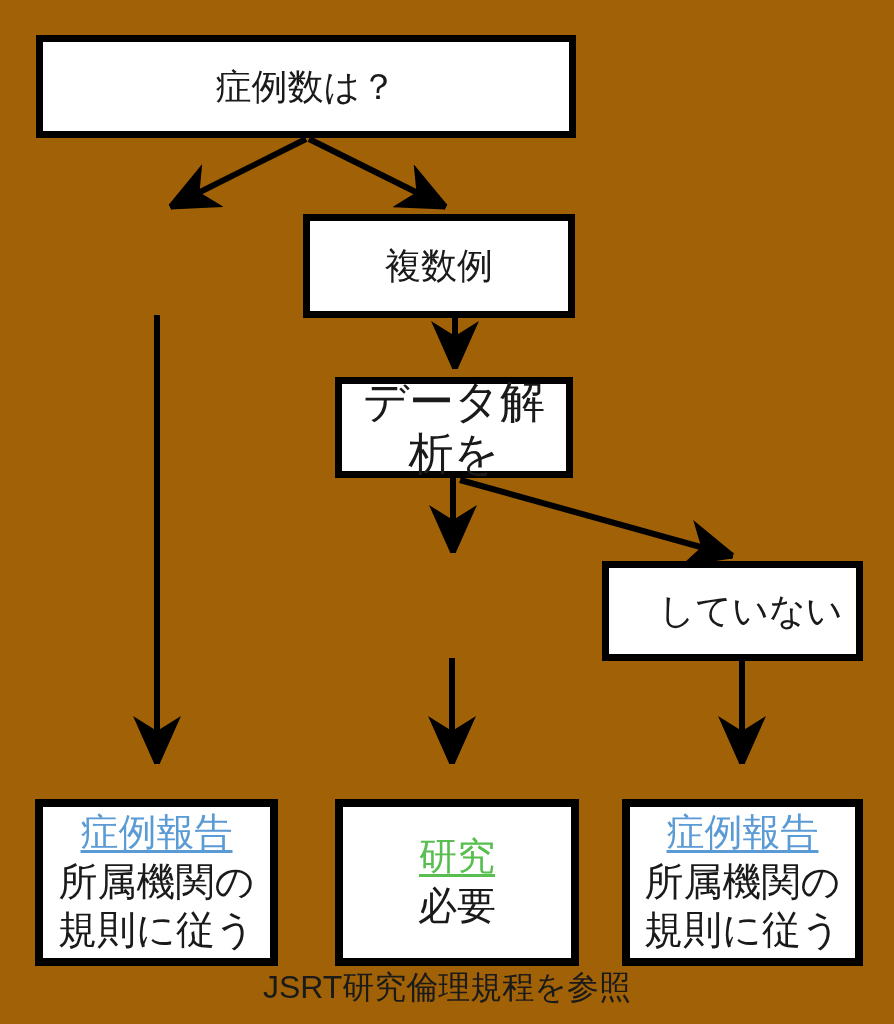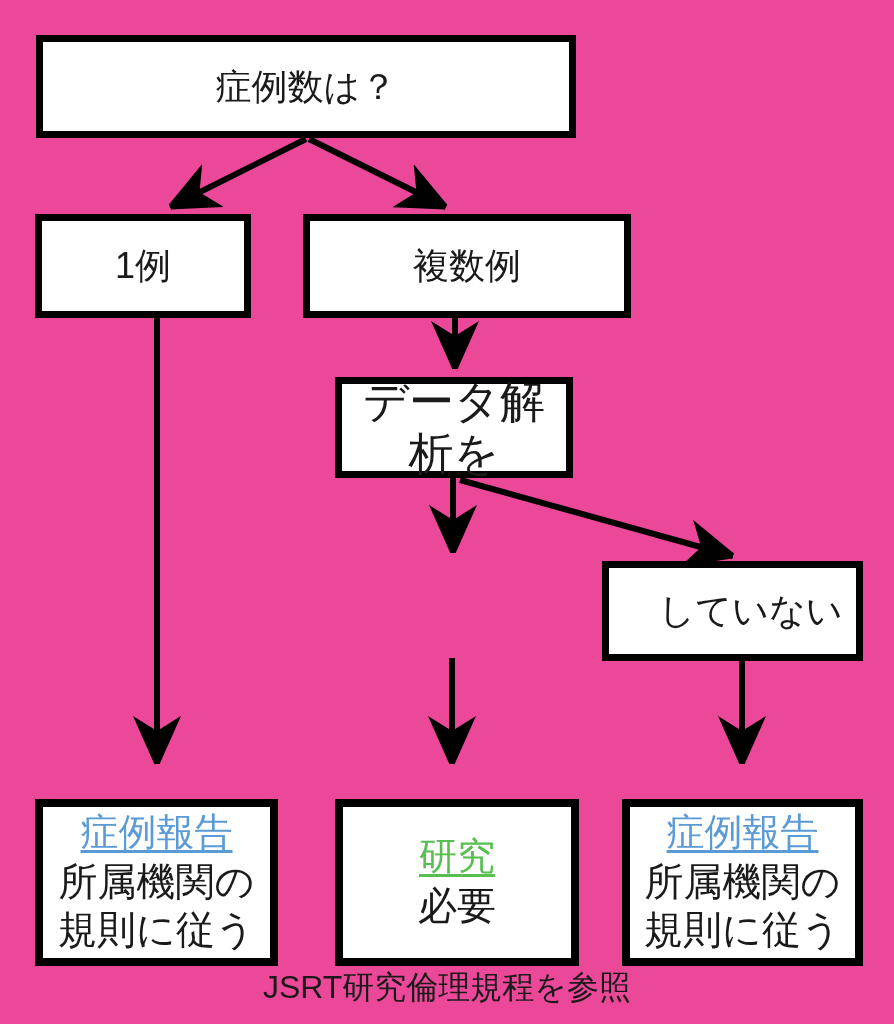--- a/index.html
+++ b/index.html
@@ -5,21 +5,21 @@
   html, body {
     margin: 0;
     padding: 0;
     background: #ffffff;
     font-family: "Liberation Sans", sans-serif;
   }
   .canvas {
     position: relative;
     width: 894px;
     height: 1024px;
-    background: #ec4899;
+    background: #a16207;
     overflow: hidden;
   }
   .node {
     position: absolute;
     box-sizing: border-box;
     border: 7px solid #000000;
     background: #ffffff;
     display: flex;
     align-items: center;
     justify-content: center;
@@ -44,21 +44,21 @@
   }
   .outcome-title.blue  { color: #5B9BD5; }
   .outcome-title.green { color: #57BE4F; }
   .outcome-body {
     font-size: 39px;
     color: #1a1a1a;
     line-height: 1.25;
   }
   #q-box   { left: 36px;  top: 35px;  width: 540px; height: 103px; }
   #one-box { left: 35px;  top: 214px; width: 216px; height: 104px; }
-  #multi-box { left: 303px; top: 214px; width: 328px; height: 104px; }
+  #multi-box { left: 303px; top: 214px; width: 272px; height: 104px; }
   #analysis-box { left: 335px; top: 377px; width: 238px; height: 101px; font-size: 45px; }
   #doing-box { left: 333px; top: 561px; width: 226px; height: 100px; }
   #notdoing-box { left: 602px; top: 561px; width: 261px; height: 100px; padding-left: 36px; }
   #outcome-left  { left: 35px;  top: 772px; width: 243px; height: 167px; }
   #outcome-mid   { left: 335px; top: 772px; width: 244px; height: 167px; }
   #outcome-right { left: 622px; top: 772px; width: 241px; height: 167px; }
   .arrows {
     position: absolute;
     left: 0; top: 0;
     width: 894px;
@@ -95,23 +95,20 @@
       <line x1="157" y1="315" x2="157" y2="764" marker-end="url(#ah)"></line>
       <line x1="452" y1="658" x2="452" y2="764" marker-end="url(#ah)"></line>
       <line x1="742" y1="658" x2="742" y2="764" marker-end="url(#ah)"></line>
     </g>
   </svg>
 
   <div id="q-box" class="node">
     <span>症例数は？</span>
   </div>
 
-  <div id="one-box" class="node">
-    <span>1例</span>
-  </div>
 
   <div id="multi-box" class="node">
     <span>複数例</span>
   </div>
 
   <div id="analysis-box" class="node">
     <span>データ解析を</span>
   </div>
 
 

